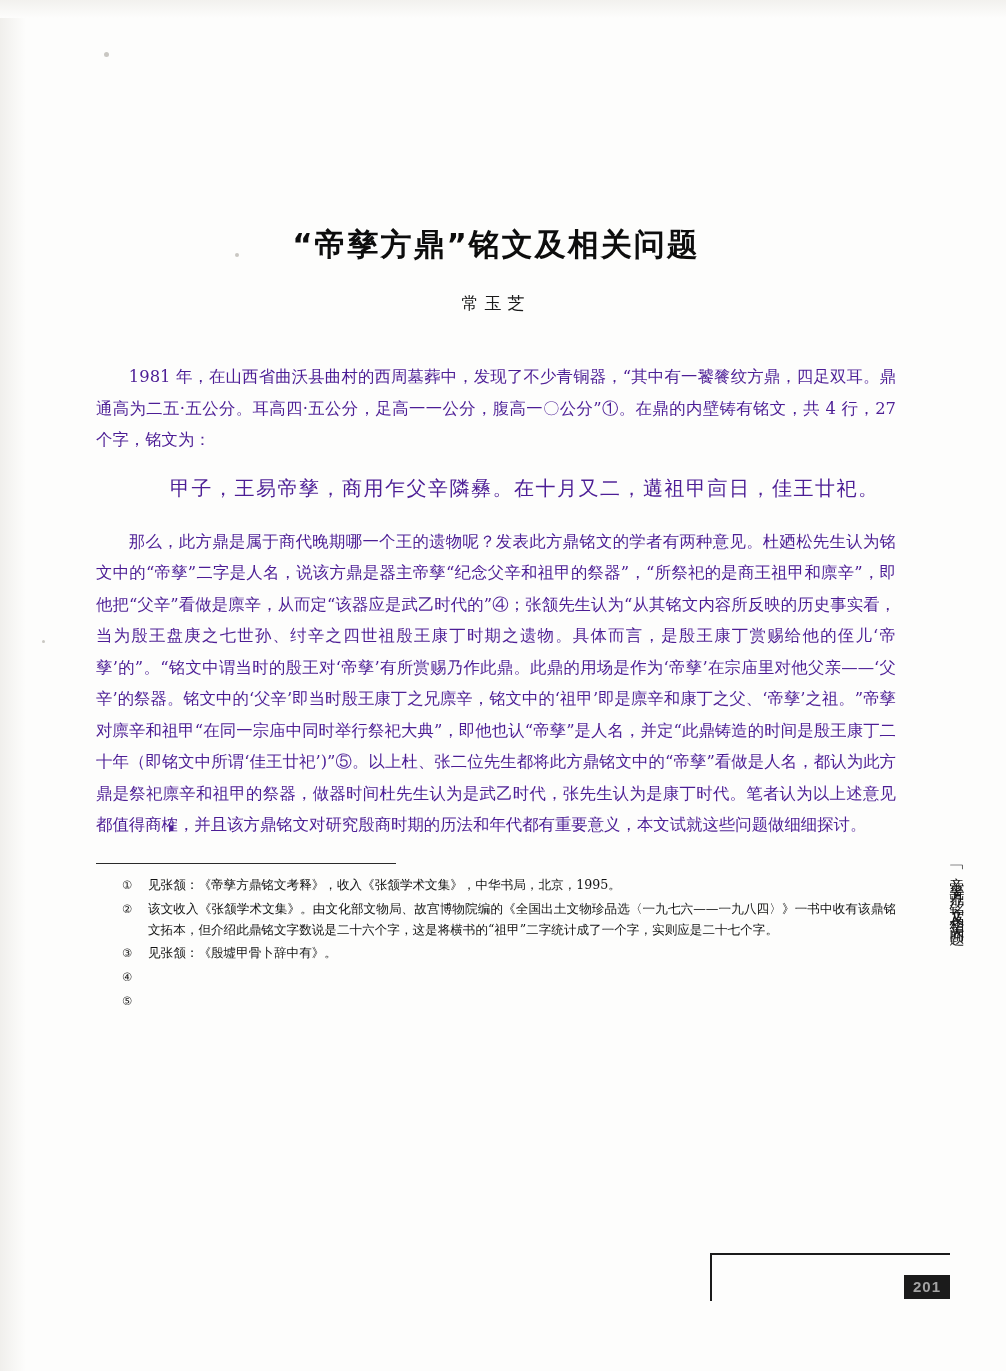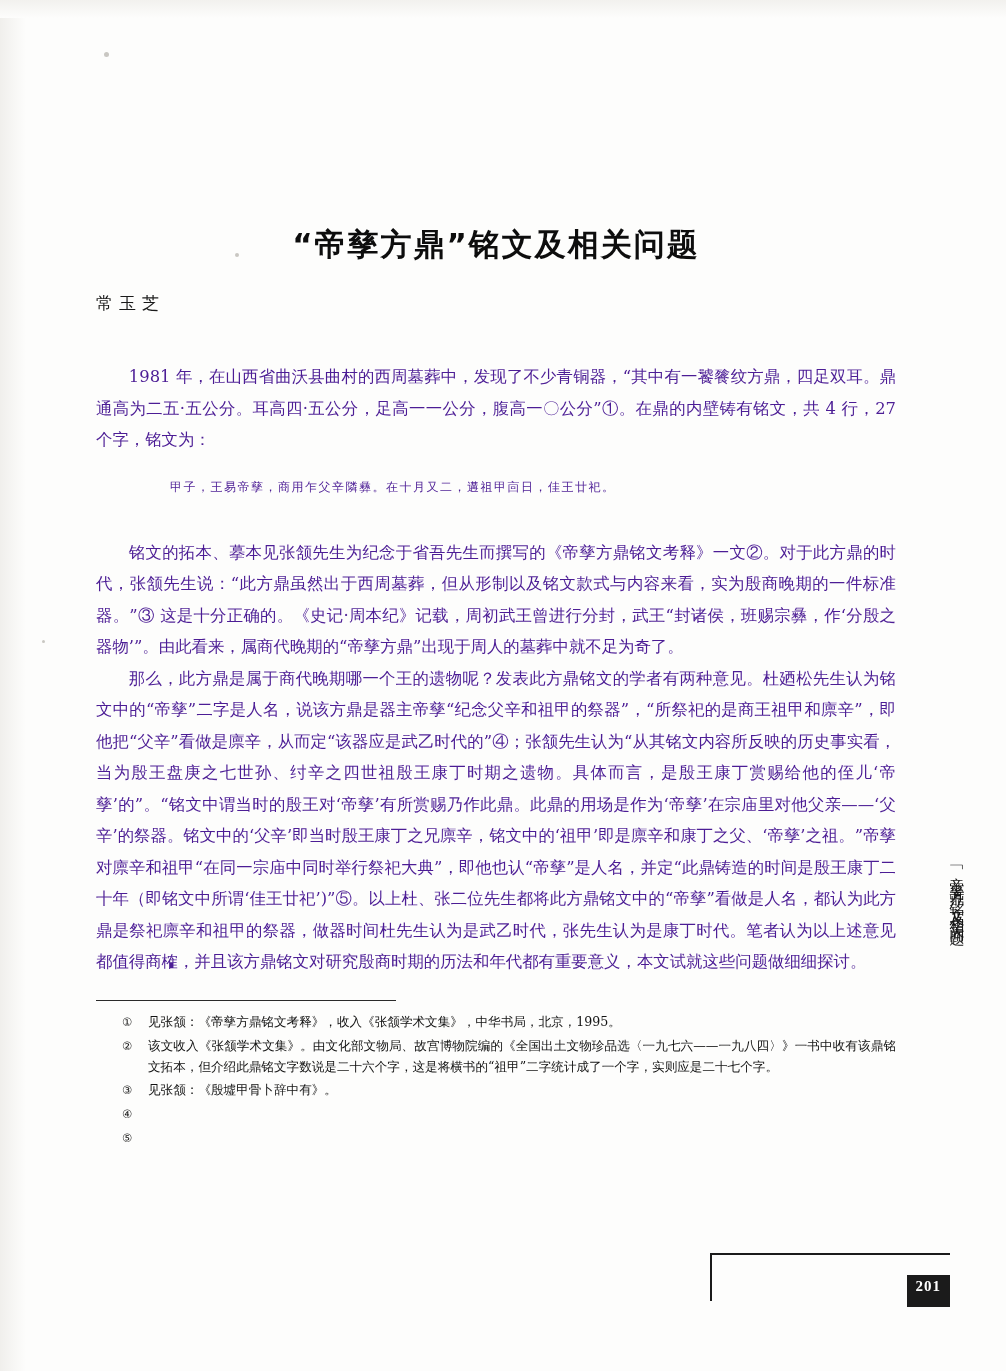--- a/index.html
+++ b/index.html
@@ -42,21 +42,21 @@
     text-align: center;
     font-family: "DejaVu Sans", sans-serif;
     font-weight: bold;
     font-size: 31px;
     letter-spacing: 2px;
     color: #0d0d0d;
     margin: 0 0 0 0;
     padding-top: 14px;
   }
   .author {
-    text-align: left;
+    text-align: center;
     font-family: "DejaVu Serif", serif;
     font-size: 17px;
     letter-spacing: 6px;
     color: #1a1a1a;
     margin-top: 26px;
   }
 
   .body-text {
     margin-top: 46px;
     font-family: "DejaVu Serif", "Liberation Serif", serif;
@@ -65,24 +65,24 @@
     color: #4c1d95;
     text-align: justify;
   }
   .para {
     text-indent: 2em;
     margin: 0 0 0 0;
   }
   .para + .para { margin-top: 0; }
 
   .quote {
-    margin: 17px 0 34px 0;
+    margin: 17px 0 23px 0;
     padding-left: 74px;
-    font-family: Liberation Mono, monospace;
-    font-size: 12px;
+    font-family: Liberation Sans, sans-serif;
+    font-size: 20px;
     line-height: 30px;
     letter-spacing: 1.5px;
   }
 
   .rule {
     margin: 22px 0 10px 0;
     width: 300px;
     height: 1px;
     background: #2a2a2a;
   }
@@ -146,25 +146,25 @@
     position: absolute;
     left: 0; top: 0;
     width: 2px; height: 48px;
     background: #1b1b1b;
   }
   .pagenum {
     position: absolute;
     right: 0;
     top: 22px;
     background: #1b1b1b;
-    color: #ffffff;
-    font-family: Liberation Serif, serif;
+    color: #a3a3a3;
+    font-family: Liberation Sans, sans-serif;
     font-size: 15px;
     font-weight: bold;
-    padding: 3px 9px 12px 9px;
+    padding: 3px 9px 4px 9px;
     letter-spacing: 1px;
   }
 
   
   .speck {
     position: absolute;
     background: #c9c7c2;
     border-radius: 50%;
   }
 </style>
@@ -182,21 +182,20 @@
   <div class="content">
 
     <h1 class="title">“帝孳方鼎”铭文及相关问题</h1>
     <div class="author">常玉芝</div>
 
     <div class="body-text">
       <p class="para">1981 年，在山西省曲沃县曲村的西周墓葬中，发现了不少青铜器，“其中有一饕餮纹方鼎，四足双耳。鼎通高为二五·五公分。耳高四·五公分，足高一一公分，腹高一〇公分”①。在鼎的内壁铸有铭文，共 4 行，27 个字，铭文为：</p>
 
       <p class="quote">甲子，王易帝孳，商用乍父辛隣彝。在十月又二，遘祖甲㐭日，佳王廿祀。</p>
 
-      <p class="para">铭文的拓本、摹本见张颔先生为纪念于省吾先生而撰写的《帝孳方鼎铭文考释》一文②。对于此方鼎的时代，张颔先生说：“此方鼎虽然出于西周墓葬，但从形制以及铭文款式与内容来看，实为殷商晚期的一件标准器。”③ 这是十分正确的。《史记·周本纪》记载，周初武王曾进行分封，武王“封诸侯，班赐宗彝，作‘分殷之器物’”。由此看来，属商代晚期的“帝孳方鼎”出现于周人的墓葬中就不足为奇了。</p>
       <p class="para">那么，此方鼎是属于商代晚期哪一个王的遗物呢？发表此方鼎铭文的学者有两种意见。杜廼松先生认为铭文中的“帝孳”二字是人名，说该方鼎是器主帝孳“纪念父辛和祖甲的祭器”，“所祭祀的是商王祖甲和廪辛”，即他把“父辛”看做是廪辛，从而定“该器应是武乙时代的”④；张颔先生认为“从其铭文内容所反映的历史事实看，当为殷王盘庚之七世孙、纣辛之四世祖殷王康丁时期之遗物。具体而言，是殷王康丁赏赐给他的侄儿‘帝孳’的”。“铭文中谓当时的殷王对‘帝孳’有所赏赐乃作此鼎。此鼎的用场是作为‘帝孳’在宗庙里对他父亲——‘父辛’的祭器。铭文中的‘父辛’即当时殷王康丁之兄廪辛，铭文中的‘祖甲’即是廪辛和康丁之父、‘帝孳’之祖。”帝孳对廪辛和祖甲“在同一宗庙中同时举行祭祀大典”，即他也认“帝孳”是人名，并定“此鼎铸造的时间是殷王康丁二十年（即铭文中所谓‘佳王廿祀’)”⑤。以上杜、张二位先生都将此方鼎铭文中的“帝孳”看做是人名，都认为此方鼎是祭祀廪辛和祖甲的祭器，做器时间杜先生认为是武乙时代，张先生认为是康丁时代。笔者认为以上述意见都值得商榷，并且该方鼎铭文对研究殷商时期的历法和年代都有重要意义，本文试就这些问题做细细探讨。</p>
     </div>
 
     <div class="rule"></div>
 
     <div class="footnotes">
       <div class="fn">
         <span class="fn-mark">①</span>
         <span class="fn-text">见张颔：《帝孳方鼎铭文考释》，收入《张颔学术文集》，中华书局，北京，1995。</span>
       </div>

